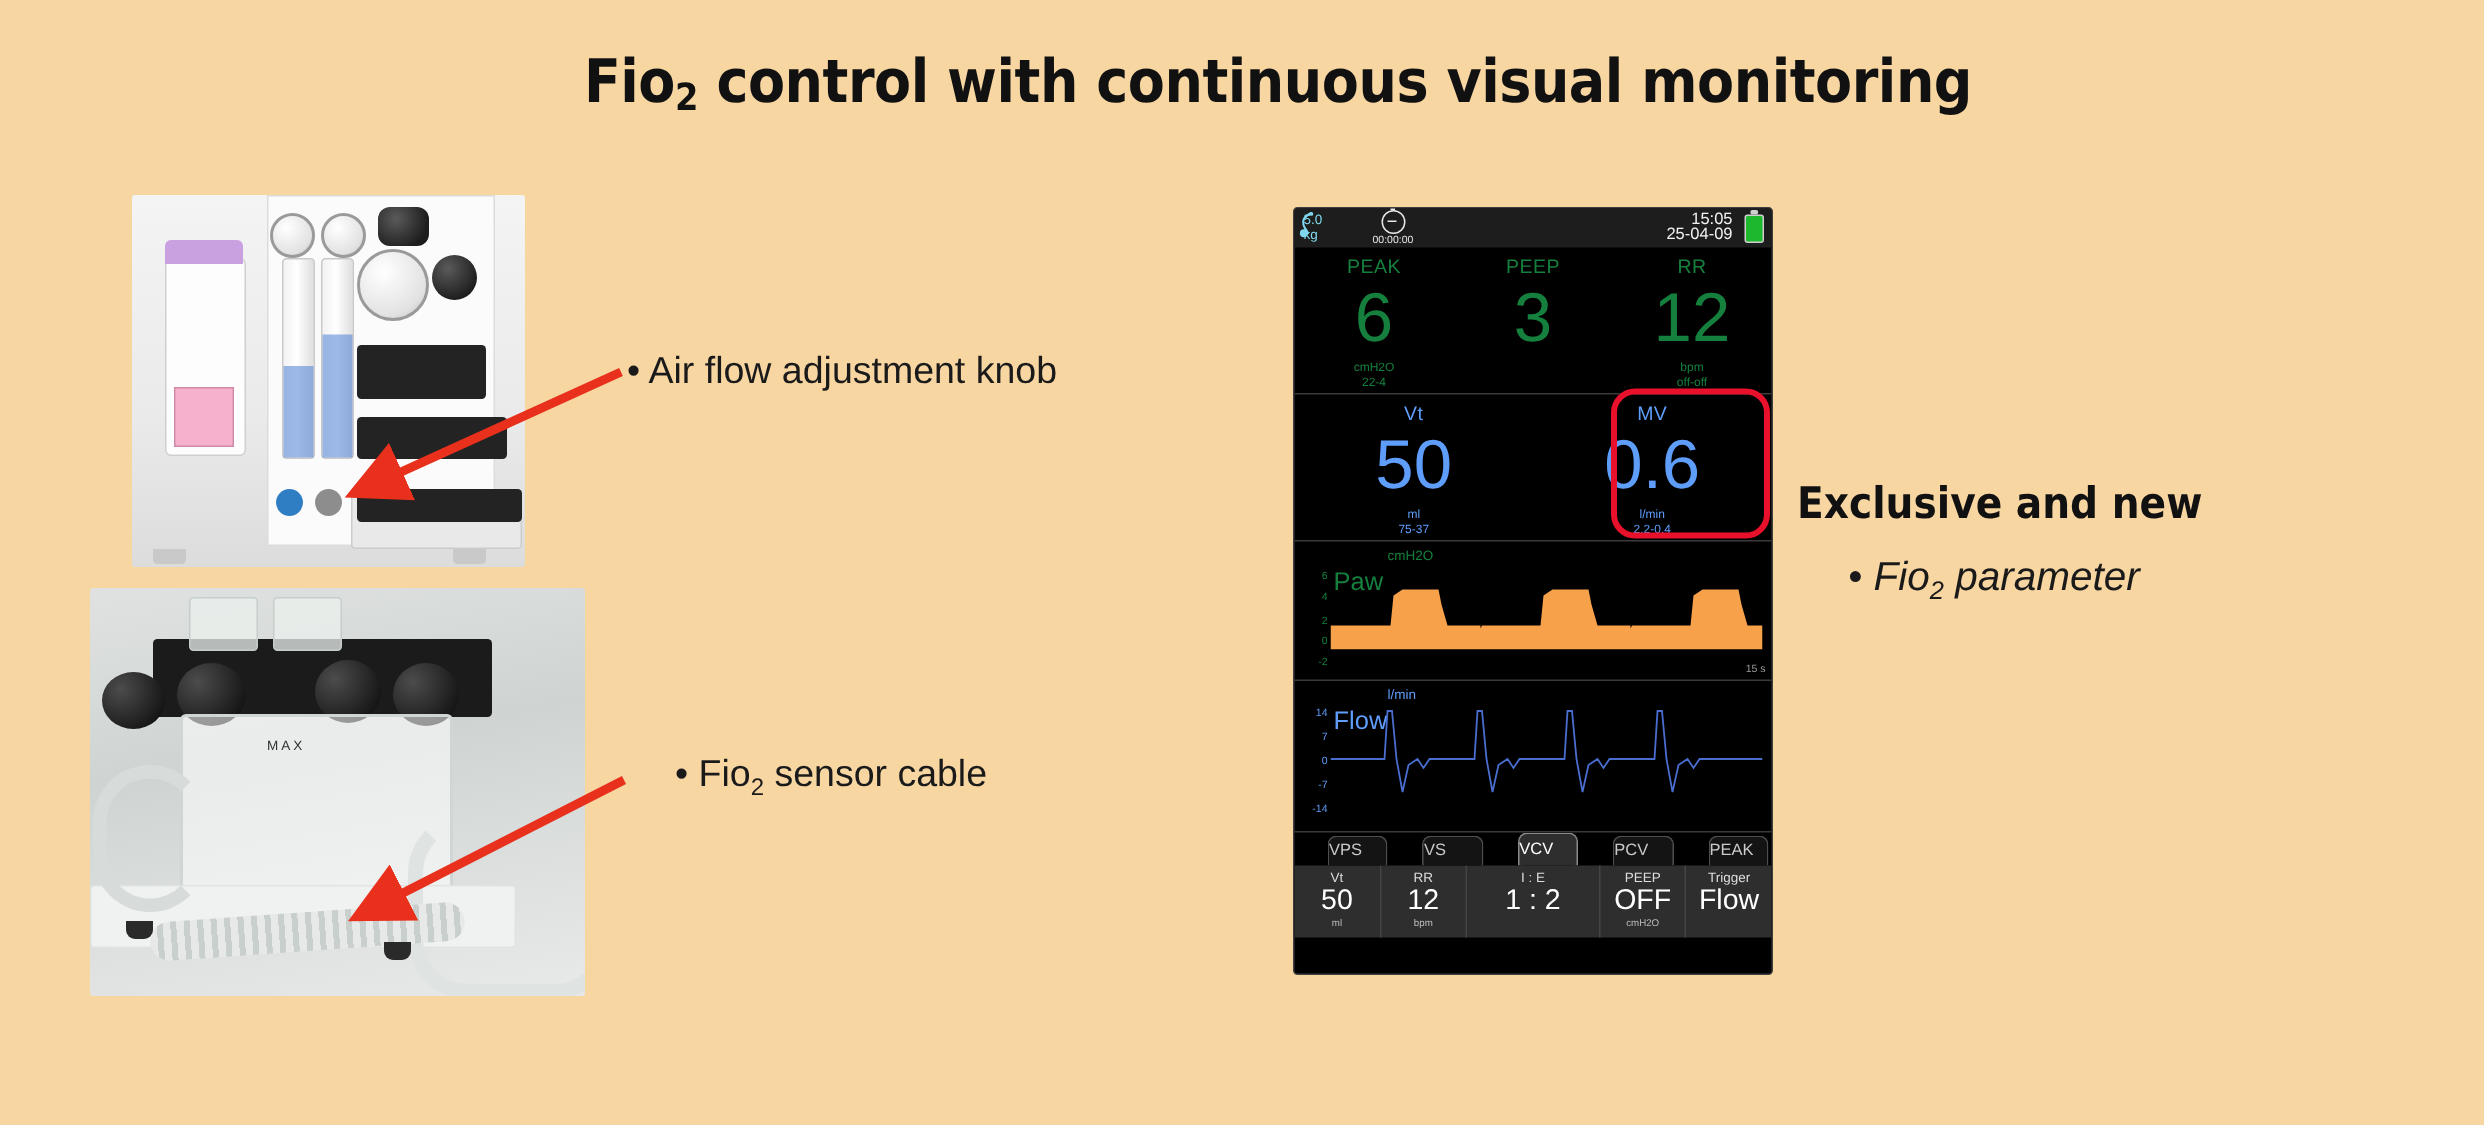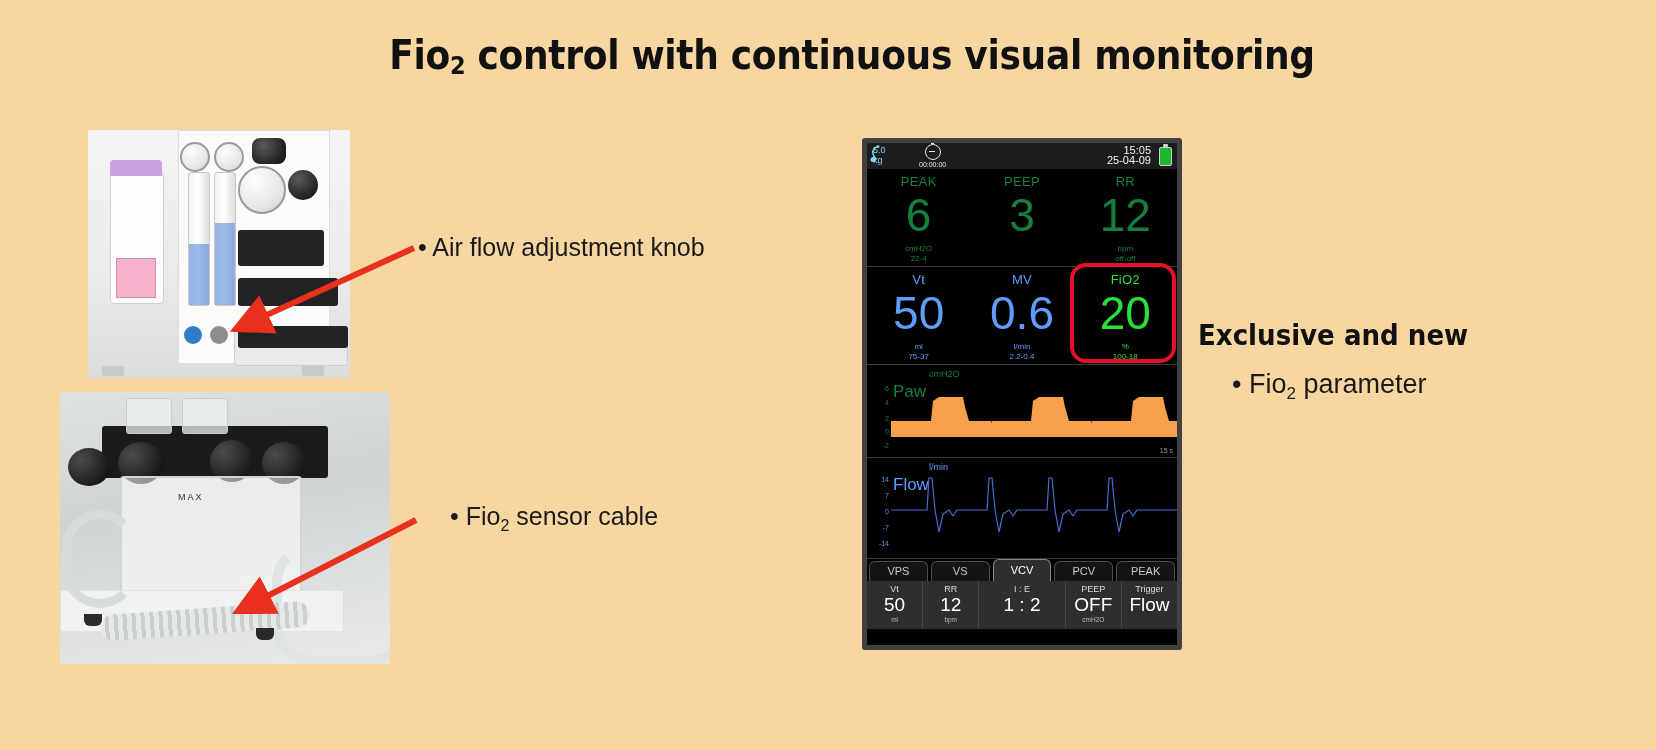--- a/index.html
+++ b/index.html
@@ -79,28 +79,28 @@
   #callout-knob{left:418px;top:233px;}
   #callout-cable{left:450px;top:502px;}
   .callout sub{font-size:16px;}
   .arrow{position:absolute;}
 
   
   #right-heading{position:absolute;left:1198px;top:318px;width:420px;
     font-size:29px;font-weight:bold;color:#111;white-space:nowrap;
     font-family:"DejaVu Sans Condensed","Liberation Sans", sans-serif;}
   #right-bullet{position:absolute;left:1232px;top:368px;width:400px;
-    font-size:27px;color:#1a1a1a;line-height:1.25;}
+    font-size:27px;color:#1a1a1a;line-height:1.25;font-style:italic;}
   #right-bullet sub{font-size:17px;}
   .indent{display:block;text-align:center;width:290px;}
 
   
   #monitor{
     position:absolute;left:862px;top:138px;width:320px;height:512px;
-    background:#000;border:5px solid #404040;border-radius:3px;
+    background:#000;border:1px solid #404040;border-radius:3px;
     box-sizing:border-box;overflow:hidden;
     font-family:"Liberation Sans", sans-serif;
   }
   #status-bar{height:26px;background:#1d1d1d;position:relative;}
   .sb-weight{position:absolute;left:6px;top:2px;color:#7fd8ef;font-size:9px;line-height:10px;}
   .sb-weight b{display:block;font-weight:normal;}
   .sb-patient-icon{position:absolute;left:2px;top:2px;width:12px;height:20px;}
   .sb-timer{position:absolute;left:52px;top:1px;text-align:center;color:#e8e8e8;font-size:7px;}
   .sb-timer .clock{display:block;width:14px;height:14px;border:1.4px solid #e8e8e8;border-radius:50%;margin:0 auto 1px;position:relative;}
   .sb-timer .clock::before{content:"";position:absolute;left:3px;top:5.5px;width:6px;height:1.4px;background:#e8e8e8;}
@@ -126,22 +126,22 @@
   .wave-panel{position:relative;border-bottom:1px solid #3a3a3a;}
   #paw-panel{height:92px;}
   #flow-panel{height:100px;}
   .wp-title{position:absolute;left:26px;top:17px;font-size:17px;}
   .wp-unit{position:absolute;left:62px;top:4px;font-size:9px;}
   .axis-tick{position:absolute;left:2px;font-size:7px;width:20px;text-align:right;}
   .wave-svg{position:absolute;left:24px;top:12px;}
   .timebar{position:absolute;right:4px;bottom:3px;font-size:7px;color:#9a9a9a;}
 
   #mode-tabs{display:flex;height:22px;background:#000;padding:0 2px;gap:3px;align-items:flex-end;}
-  .mode-tab{flex:1;text-align:center;font-size:11px;color:#c9c9c9;background:#141414;
-    border:1px solid #4e4e4e;border-bottom:none;border-radius:6px 6px 0 0;height:19px;line-height:19px;}
+  .mode-tab{flex:1;font-size:11px;color:#c9c9c9;background:#141414;
+    border:1px solid #4e4e4e;border-bottom:none;border-radius:6px 6px 0 0;height:19px;line-height:19px;margin-left:20px;}
   .mode-tab.active{background:#2e2e2e;color:#fff;border-color:#8a8a8a;height:21px;line-height:21px;}
 
   #param-bar{display:flex;height:48px;background:#2e2e2e;}
   .pb-cell{flex:1;text-align:center;color:#fff;position:relative;border-right:1px solid #444;}
   .pb-cell:last-child{border-right:none;}
   .pb-cell.wide{flex:1.55;}
   .pb-label{font-size:9px;color:#dcdcdc;margin-top:3px;}
   .pb-value{font-size:19px;line-height:20px;margin-top:1px;}
   .pb-unit{font-size:6.5px;color:#bdbdbd;margin-top:1px;}
 </style>
@@ -275,26 +275,20 @@
       <div class="nc-value blue">50</div>
       <div class="nc-unit blue">ml</div>
       <div class="nc-limits blue">75-37</div>
     </div>
     <div class="num-cell">
       <div class="nc-label blue">MV</div>
       <div class="nc-value blue">0.6</div>
       <div class="nc-unit blue">l/min</div>
       <div class="nc-limits blue">2.2-0.4</div>
     </div>
-    <div class="num-cell">
-      <div class="nc-label green">FiO2</div>
-      <div class="nc-value green">20</div>
-      <div class="nc-unit green">%</div>
-      <div class="nc-limits green">100-18</div>
-    </div>
     <div id="fio2-highlight"></div>
   </div>
 
   <div class="wave-panel" id="paw-panel">
     <div class="wp-title orange">Paw</div>
     <div class="wp-unit orange">cmH2O</div>
     <div class="axis-tick orange" style="top:20px">6</div>
     <div class="axis-tick orange" style="top:34px">4</div>
     <div class="axis-tick orange" style="top:50px">2</div>
     <div class="axis-tick orange" style="top:63px">0</div>

